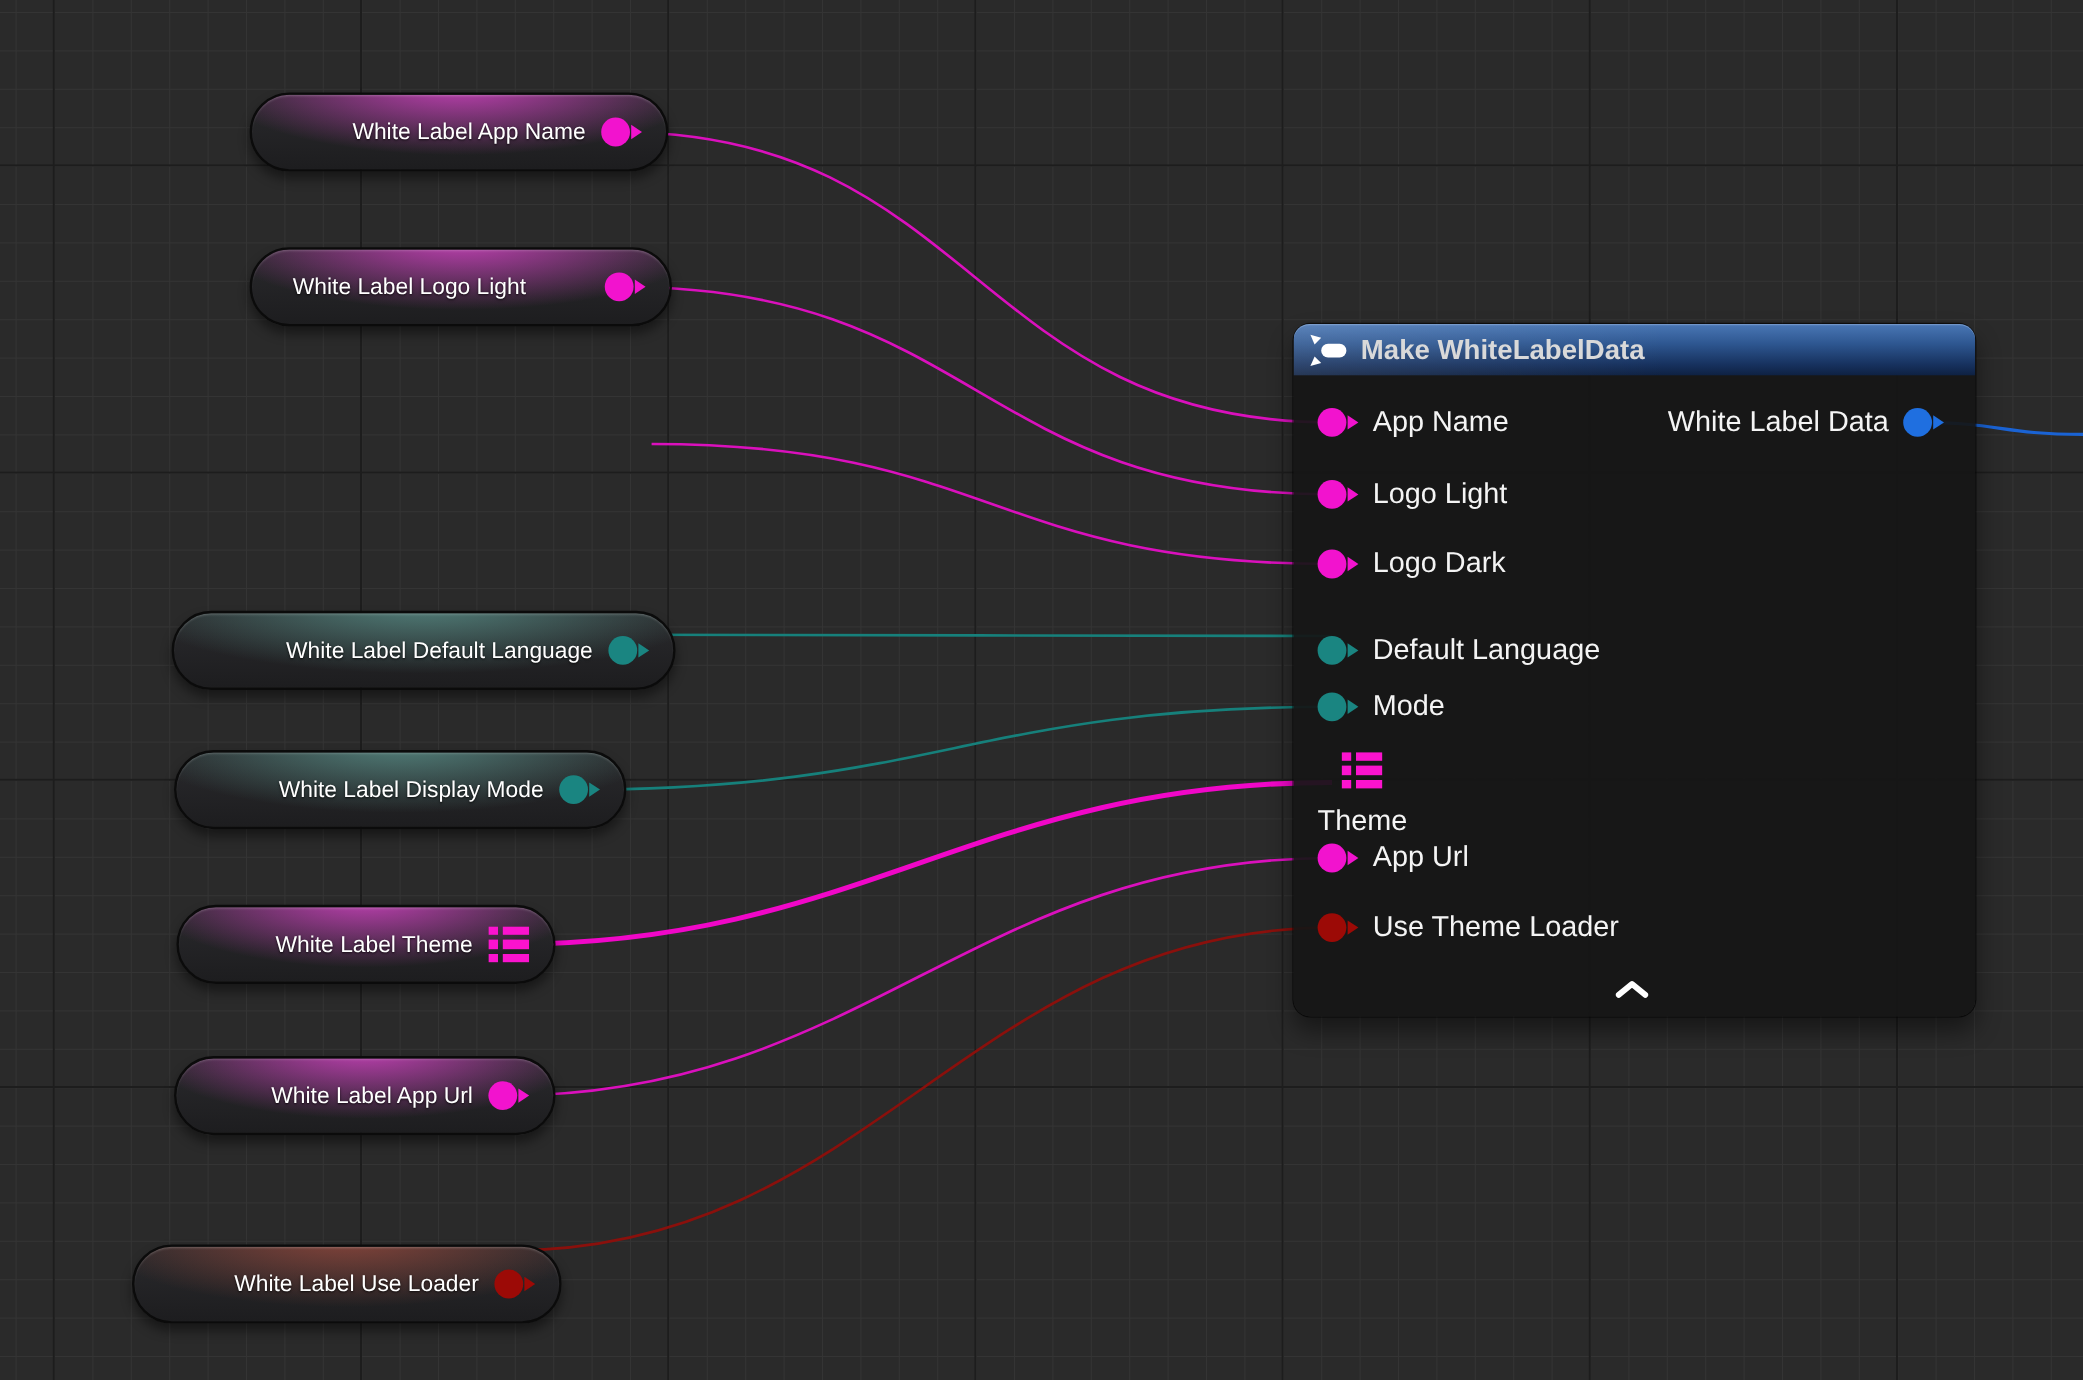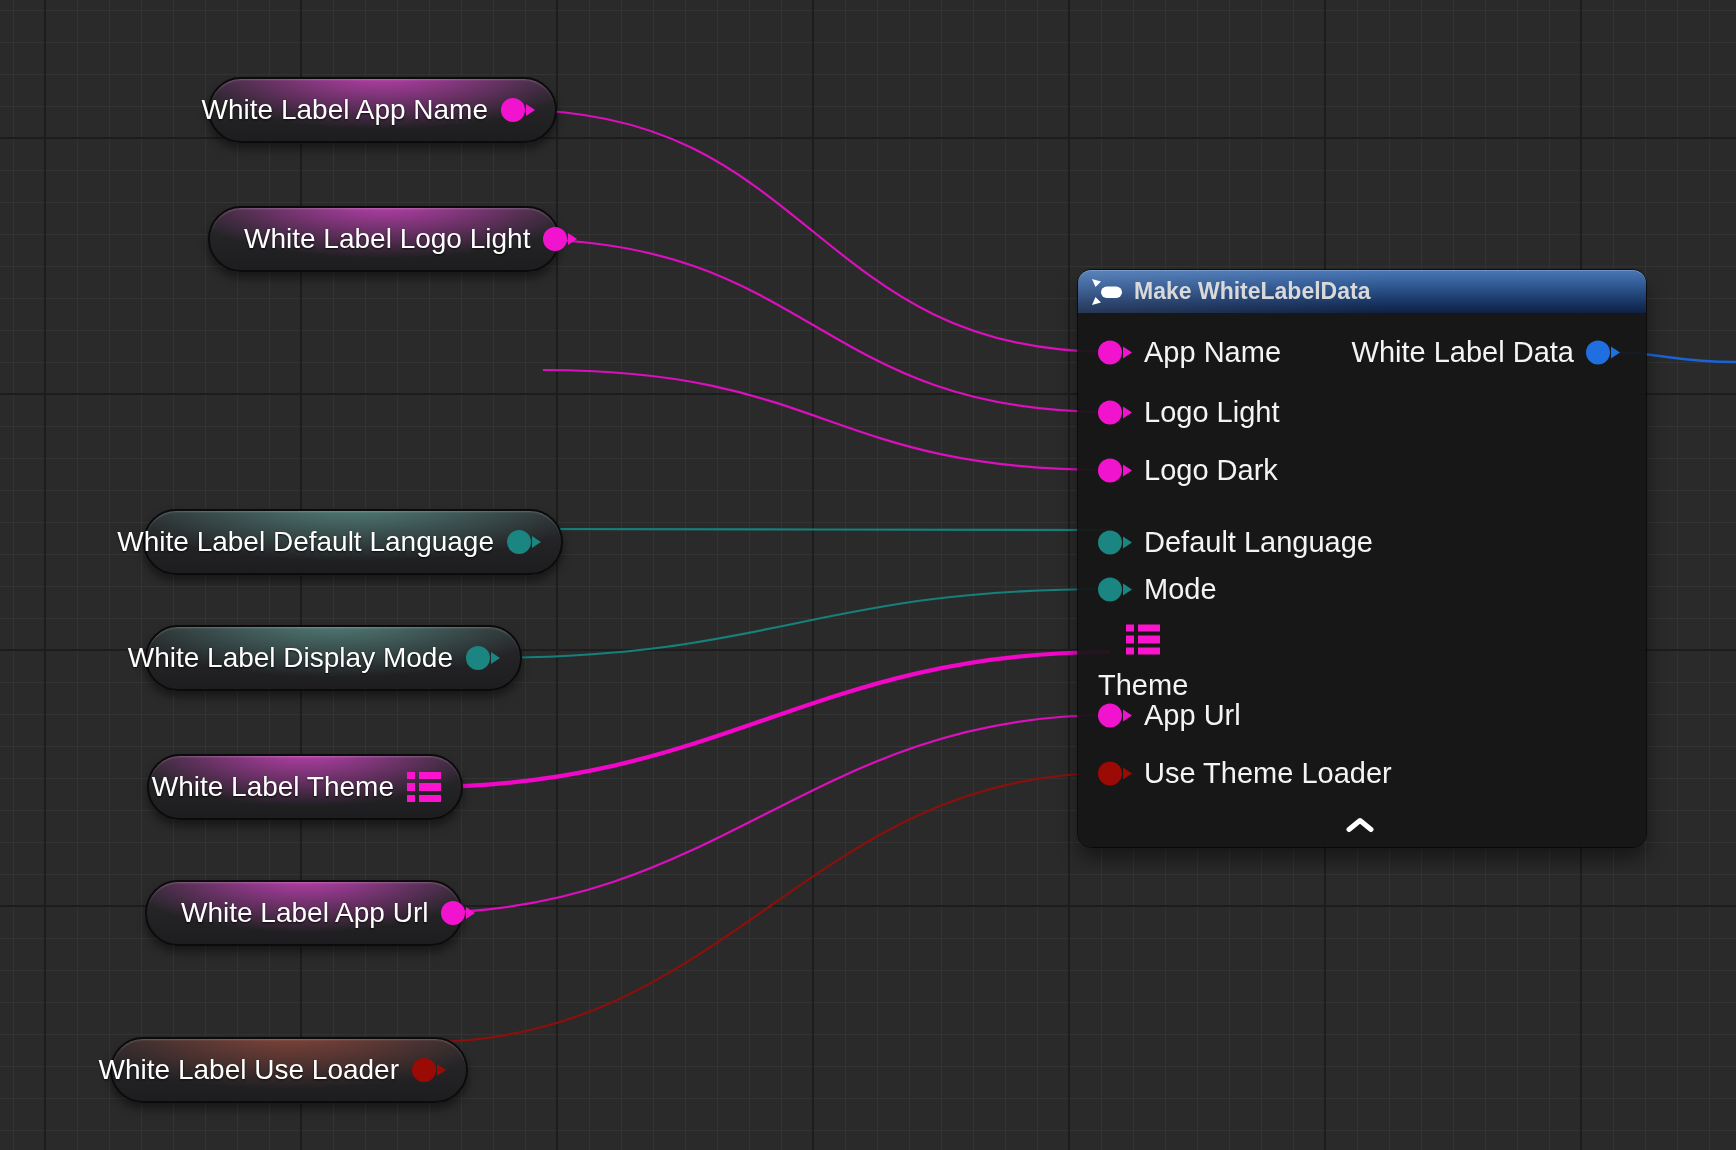--- a/index.html
+++ b/index.html
@@ -25,21 +25,21 @@
     position:absolute;z-index:2;
     box-sizing:border-box;
     border-radius:36px;
     border:2px solid #0b0b0b;
     background:
       radial-gradient(95% 150% at 50% -12%, var(--glow) 0%, rgba(0,0,0,0) 62%),
       linear-gradient(#2a2a2d 0%, #1d1d1f 100%);
     box-shadow:0 6px 10px rgba(0,0,0,.45), inset 0 2px 2px -1px rgba(255,255,255,.22);
     display:flex;align-items:center;justify-content:flex-end;
     gap:13px;padding:0 20px 0 34px;
-    color:#ffffff;font-size:28px;line-height:1;
+    color:#ffffff;font-size:19px;line-height:1;
     white-space:nowrap;
   }
   .getter .glabel{text-shadow:0 1px 2px rgba(0,0,0,.8);}
 
   
   .pin{position:relative;width:34px;height:24px;flex:0 0 34px;}
   .pin::before{
     content:'';position:absolute;left:0;top:0;width:24px;height:24px;
     border-radius:50%;background:var(--pin);
   }
@@ -63,21 +63,21 @@
     background:
       linear-gradient(90deg, rgba(255,255,255,.10) 0%, rgba(255,255,255,0) 55%),
       linear-gradient(180deg,#4a77b5 0%, #2e5791 38%, #17325f 78%, #0e2142 100%);
     box-shadow:inset 0 1px 0 rgba(170,195,230,.4);
     display:flex;align-items:center;gap:11px;padding-left:13px;
     color:#d9d9d9;font-size:23px;font-weight:bold;
   }
   .pin-row{
     position:absolute;display:flex;align-items:center;gap:12px;
     transform:translateY(-50%);
-    color:#f4f4f4;font-size:29px;white-space:nowrap;
+    color:#f4f4f4;font-size:24px;white-space:nowrap;
   }
   .pin-row.out{flex-direction:row-reverse;}
   .collapse-btn{position:absolute;transform:translate(-50%,-50%);cursor:pointer;}
 </style>
 </head>
 <body>
 
 <div class="canvas">
   <svg class="wire-layer" width="1736" height="1150" viewBox="0 0 1736 1150">
       <path d="M 515 110 C 812.5 110, 812.5 352, 1110 352" stroke="#da10bd" stroke-width="2.2"></path>
@@ -110,21 +110,21 @@
       <span class="glabel">White Label Theme</span>
       <svg width="34" height="30" viewBox="0 0 34 30" class="struct-icon">
         <rect x="0" y="0" width="8" height="7" fill="#fb13ce"></rect>
         <rect x="12" y="0" width="22" height="7" fill="#fb13ce"></rect>
         <rect x="0" y="11" width="8" height="8" fill="#fb13ce"></rect>
         <rect x="12" y="11" width="22" height="8" fill="#fb13ce"></rect>
         <rect x="0" y="23" width="8" height="7" fill="#fb13ce"></rect>
         <rect x="12" y="23" width="22" height="7" fill="#fb13ce"></rect>
       </svg>
     </div>
-    <div class="getter" style="left: 145px; top: 880px; width: 318px; height: 66px; justify-content: space-between; --glow: rgba(198,64,184,0.95);">
+    <div class="getter" style="left: 145px; top: 880px; width: 318px; height: 66px; --glow: rgba(198,64,184,0.95);">
       <span class="glabel">White Label App Url</span>
       <span class="pin" style="--pin: #f213ce;"></span>
     </div>
     <div class="getter" style="left: 110px; top: 1009px; width: 358px; height: 66px; margin-top: 28px; --glow: rgba(148,72,60,0.85);">
       <span class="glabel">White Label Use Loader</span>
       <span class="pin" style="--pin: #9c0a06;"></span>
     </div>
     <div class="make-node" style="left: 1078px; top: 270px; width: 568px; height: 577px;">
       <div class="make-header">
         <svg width="32" height="28" viewBox="0 0 32 28">

